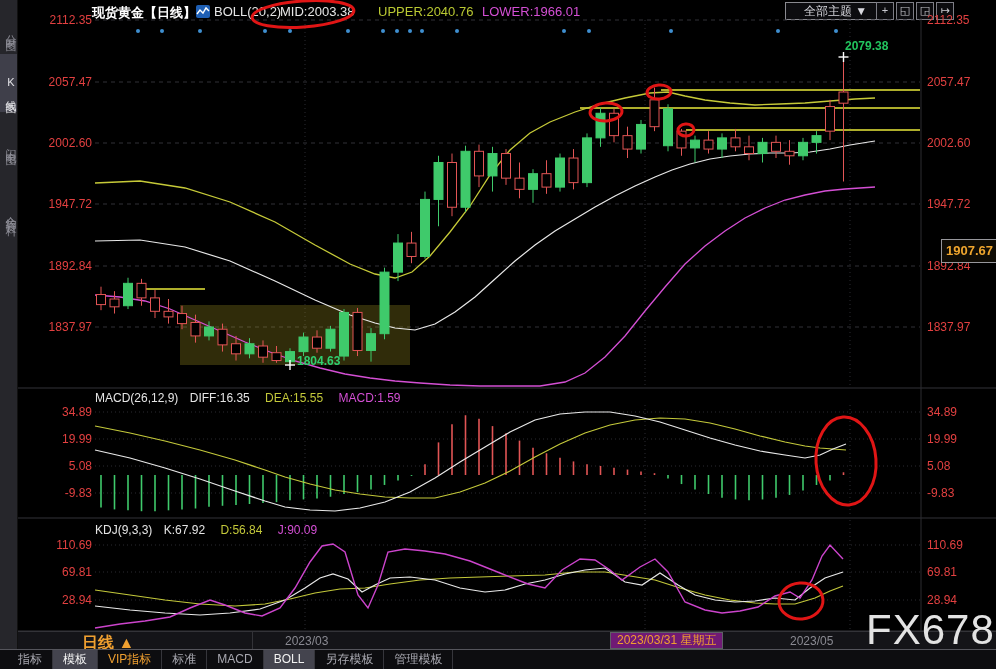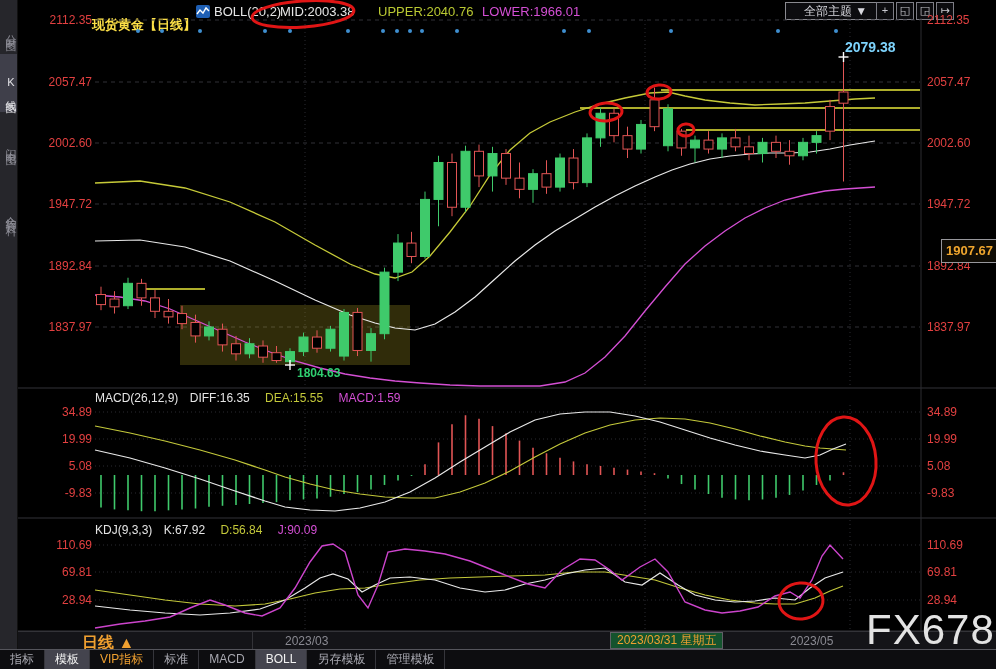--- a/index.html
+++ b/index.html
@@ -6,52 +6,52 @@
   body{width:996px;height:669px;position:relative;overflow:hidden;
        font-family:"Liberation Sans","DejaVu Sans",sans-serif;-webkit-font-smoothing:antialiased;}
   .abs{position:absolute;}
   
   #sidebar{left:0;top:0;width:17px;height:669px;background:#26262b;border-right:1px solid #111;}
   .side-item{width:17px;text-align:center;color:#8f8f98;font-size:11px;line-height:13px;
              writing-mode:vertical-rl;text-orientation:upright;letter-spacing:3px;padding-top:6px;box-sizing:border-box;cursor:pointer;}
   .side-item.active{background:#3f3f4a;color:#e2e2e6;}
   
   #topbar{left:18px;top:0;width:978px;height:24px;background:#000;color:#ddd;font-size:13px;}
-  #title{left:74px;top:16px;font-weight:bold;color:#fde047;}
+  #title{left:74px;top:4px;font-weight:bold;color:#ffffff;}
   #chart-ico{left:178px;top:5px;width:14px;height:13px;background:#1e5fb4;border-radius:2px;}
   #chart-ico svg{display:block;}
   #boll-lbl{left:196px;top:4px;color:#e6e6e6;}
   #mid-lbl{left:262px;top:4px;color:#e6e6e6;}
   #upper-lbl{left:360px;top:4px;color:#b9c832;}
   #lower-lbl{left:464px;top:4px;color:#d44fd4;}
   #theme-btn{left:767px;top:2px;height:16px;line-height:16px;padding:0 18px;border:1px solid #8a8a90;color:#d8d8de;font-size:12px;cursor:pointer;background:#0c0c0f;}
   .toolbtn{top:2px;width:16px;height:16px;border:1px solid #7d7d85;color:#c9c9d0;font-size:11px;
            line-height:15px;text-align:center;cursor:pointer;background:#0c0c0f;}
   
   .axlbl{position:absolute;font-size:12px;color:#e24040;white-space:nowrap;}
   .axlbl.l{left:20px;width:72px;text-align:right;}
   .axlbl.r{left:927px;width:66px;text-align:left;}
   
   .indrow{position:absolute;left:95px;font-size:12px;white-space:nowrap;}
   .indrow .w{color:#e4e4e4;} .indrow .y{color:#c3c83a;margin-left:12px;} .indrow .m{color:#d44fd4;margin-left:12px;text-align:center;}
   
-  #tag-high{left:845px;top:39px;color:#7dd3fc;font-weight:bold;font-size:14px;}
-  #tag-low{left:297px;top:366px;color:#2fcf70;font-weight:bold;font-size:12px;}
+  #tag-high{left:845px;top:39px;color:#22c55e;font-weight:bold;font-size:12px;}
+  #tag-low{left:297px;top:354px;color:#2fcf70;font-weight:bold;font-size:12px;}
   #tag-cur{left:921px;top:239px;width:68px;height:22px;line-height:22px;background:#0f0c05;
            border:1px solid #97979c;color:#f0a62e;font-size:13px;font-weight:bold;padding-left:4px;margin-left:20px;}
   
   #daterow{left:18px;top:631px;width:978px;height:18px;background:#141418;border-top:1px solid #333338;}
   #period{left:82px;top:633px;color:#f0a030;font-weight:bold;font-size:16px;cursor:pointer;}
   #dr-div{left:252px;top:632px;width:1px;height:17px;background:#333338;}
   #tickL{left:285px;top:634px;color:#8a8a92;font-size:12px;}
-  #selDate{left:610px;top:632px;height:15px;line-height:15px;padding:0 6px;border:1px solid #5f5f66;color:#f0a030;font-size:12px;background:#14532d;}
+  #selDate{left:610px;top:632px;height:15px;line-height:15px;padding:0 6px;border:1px solid #5f5f66;color:#f0a030;font-size:12px;background:#701a75;}
   #tickR{left:790px;top:634px;color:#8a8a92;font-size:12px;}
   
   #tabbar{left:0;top:649px;width:996px;height:20px;background:#0d0d10;border-top:1px solid #55555c;
-          display:flex;align-items:stretch;padding-left:0;box-sizing:border-box;}
+          display:flex;align-items:stretch;padding-left:8px;box-sizing:border-box;}
   .tab{padding:0 10px;font-size:12px;line-height:19px;color:#a8a8b0;border-right:1px solid #36363c;cursor:pointer;white-space:nowrap;}
   .tab.active{background:#44444e;color:#f2f2f2;text-align:center;}
   .tab.vip{color:#f0a030;}
   #wm{left:866px;top:606px;font-size:42px;color:#e3e3e3;letter-spacing:1px;font-family:"Liberation Sans",sans-serif;}
 </style>
 </head>
 <body>
 
 <div class="abs" id="sidebar">
   <div class="side-item" style="height:54px">分时图</div>

